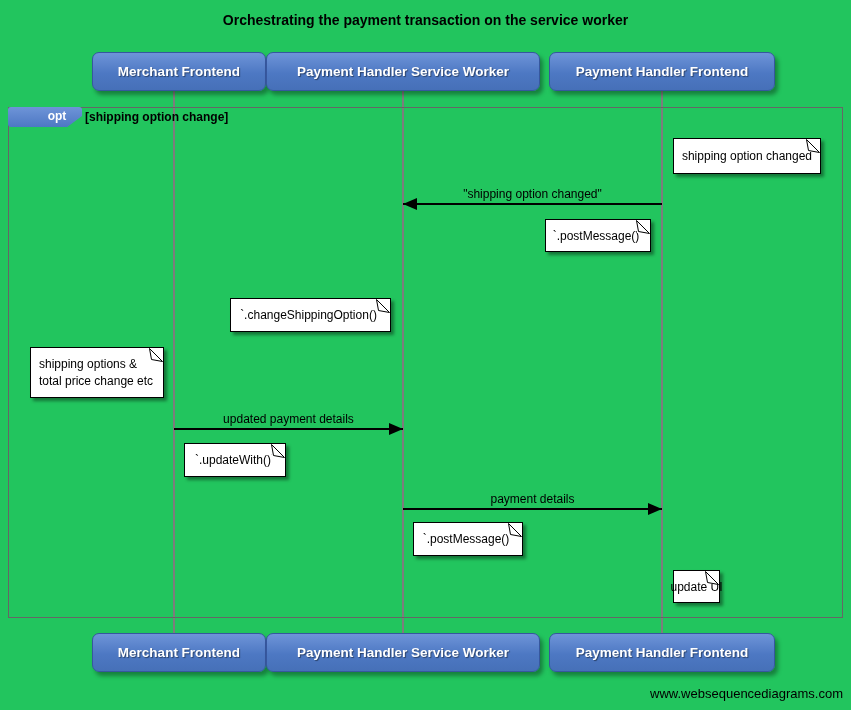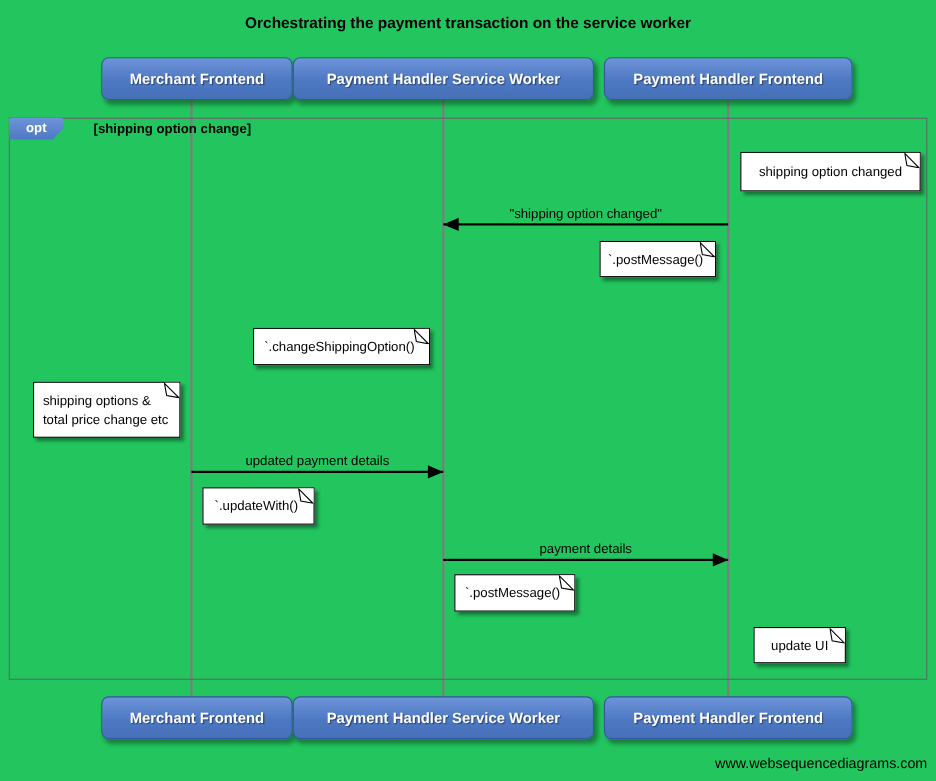--- a/index.html
+++ b/index.html
@@ -38,21 +38,21 @@
   
   .fragment{
     position:absolute;left:8px;top:107px;width:835px;height:511px;
     border:1px solid var(--fragment-border);box-sizing:border-box;
   }
   .fragment-label{
     position:absolute;left:8px;top:107px;width:50px;height:20px;
     background:linear-gradient(to bottom,var(--actor-blue-light),var(--actor-blue));
     clip-path:polygon(0 0,100% 0,100% 45%,80% 100%,0 100%);
     border-radius:3px;
-    color:#fff;font-weight:bold;font-size:12px;text-align:center;line-height:19px;
+    color:#fff;font-weight:bold;font-size:12px;text-align:center;line-height:19px;padding-left:24px;
   }
   .fragment-guard{
     position:absolute;left:85px;top:110px;font-size:12px;font-weight:bold;white-space:nowrap;
   }
   
   .msg{position:absolute;font-size:12px;text-align:center;}
   .msg .lbl{height:15px;line-height:15px;margin-bottom:1px;white-space:nowrap;}
   .msg .line{position:relative;height:2px;background:var(--arrow-black);}
   .msg.dir-left .line::before{
     content:'';position:absolute;left:0;top:-5px;width:0;height:0;
@@ -71,28 +71,28 @@
   
   .note{
     position:absolute;background:#fff;border:1px solid #000;
     box-shadow:3px 3px 3px rgba(0,0,0,0.4);
     font-size:12px;display:flex;align-items:center;justify-content:center;
     padding:0 6px;box-sizing:border-box;white-space:nowrap;
   }
   .note .fold{position:absolute;top:0;right:0;width:14px;height:14px;}
   .note .fold::before{content:'';position:absolute;top:0;right:0;width:13px;height:13px;background:#fff;}
   .note .fold svg{position:absolute;top:0;right:0;display:block;}
-  .n1{left:673px;top:138px;width:164px;height:36px;}
+  .n1{left:673px;top:138px;width:148px;height:36px;}
   .n2{left:545px;top:219px;width:106px;height:33px;}
   .n3{left:230px;top:298px;width:161px;height:34px;}
   .n4{left:30px;top:347px;width:134px;height:51px;justify-content:flex-start;padding:0 8px;}
   .n4 .note-lines{line-height:17px;text-align:left;}
   .n5{left:184px;top:443px;width:102px;height:34px;}
   .n6{left:413px;top:522px;width:110px;height:34px;}
-  .n7{left:673px;top:570px;width:84px;height:33px;margin-left:12px;}
+  .n7{left:673px;top:570px;width:47px;height:33px;}
   .footer{position:absolute;right:8px;top:686px;font-size:13px;}
 </style>
 </head>
 <body>
 
 <div class="canvas">
 
   <div class="title">Orchestrating the payment transaction on the service worker</div>
 
   <div class="lifeline ll1"></div>

